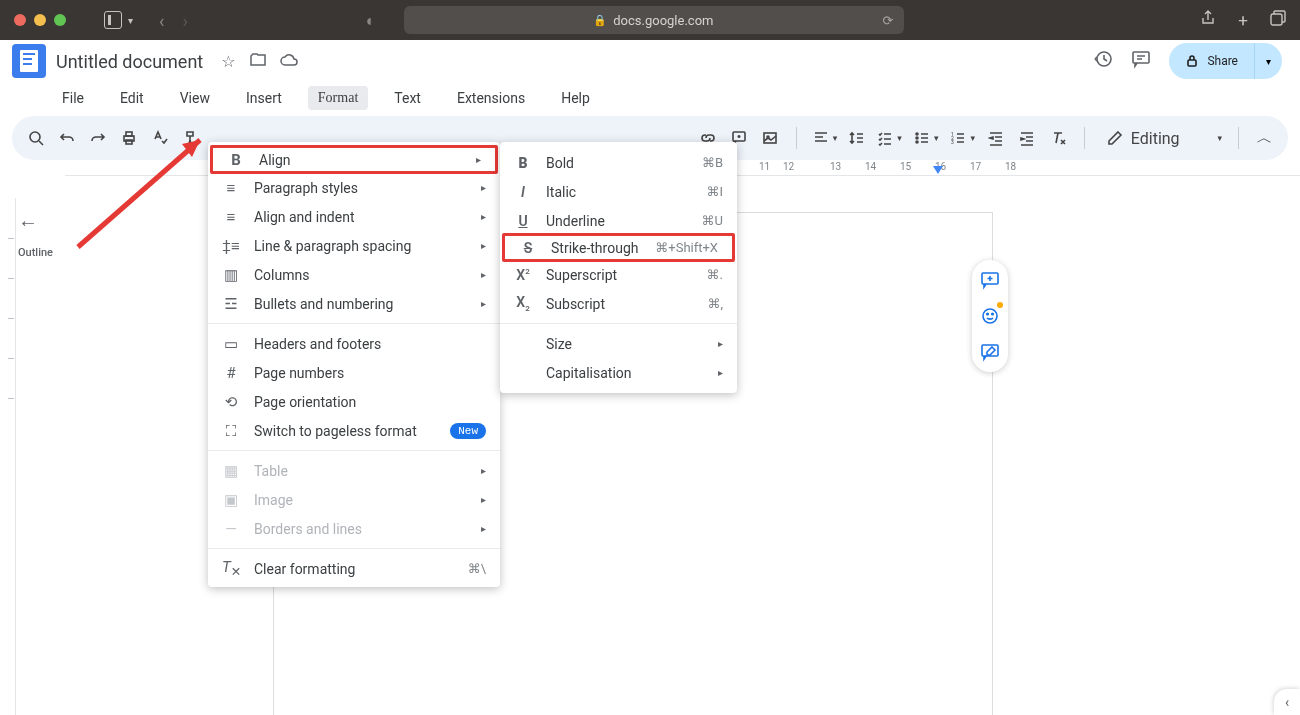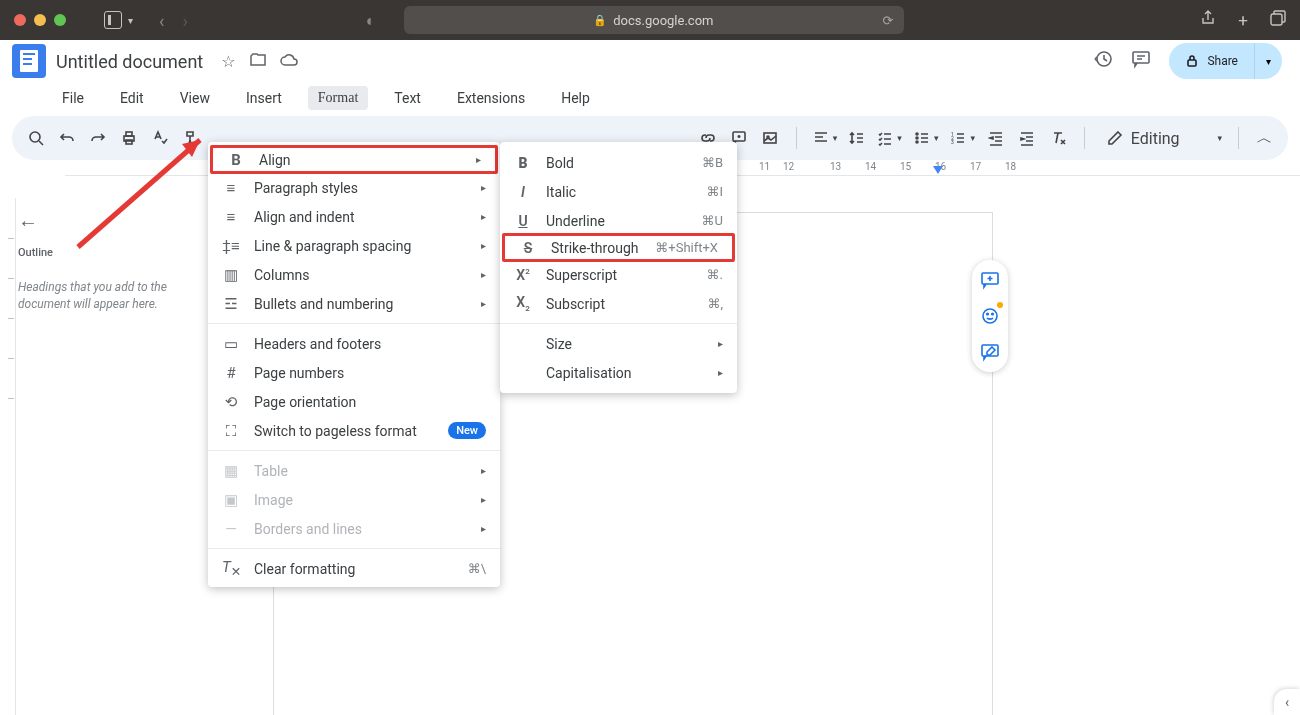--- a/index.html
+++ b/index.html
@@ -73,21 +73,21 @@
 
 .format-menu { position:absolute; left:208px; top:102px; width:292px; background:#fff; border-radius:4px; box-shadow:0 2px 10px rgba(0,0,0,.25); padding:4px 0; z-index:10;}
 .fm-item { height:29px; display:flex; align-items:center; padding:0 14px; gap:14px; font-size:14px; color:#3c4043; cursor:pointer; position:relative;}
 .fm-item.highlight { background:#fff; border:3px solid #e53935; border-radius:2px; margin:-1px 2px;}
 .fm-item .icon { width:18px; text-align:center; color:#5f6368; font-size:15px;}
 .fm-item .arrow { margin-left:auto; font-size:10px; color:#5f6368;}
 .fm-item .shortcut { margin-left:auto; font-size:13px; color:#80868b;}
 .fm-item.disabled { color:#b0b3b8; }
 .fm-item.disabled .icon { color:#c4c7cc;}
 .fm-sep { height:1px; background:#e8eaed; margin:5px 0;}
-.new-badge { background:#1a73e8; color:#fff; font-size:11px; border-radius:10px; padding:2px 8px; margin-left:auto; font-weight:500;}
+.new-badge { background:#1a73e8; color:#fff; font-size:11px; border-radius:10px; padding:2px 8px; margin-left:auto; font-weight:500;font-family:Liberation Mono, monospace;}
 
 .submenu { position:absolute; left:500px; top:102px; width:237px; background:#fff; border-radius:4px; box-shadow:0 2px 10px rgba(0,0,0,.25); padding:6px 0; z-index:11;}
 .sm-item { height:29px; display:flex; align-items:center; padding:0 14px; gap:14px; font-size:14px; color:#3c4043; cursor:pointer;}
 .sm-item.highlight { border:3px solid #e53935; border-radius:2px; margin:-2px 2px;}
 .sm-item .icon { width:18px; text-align:center; color:#5f6368; font-size:14px; font-weight:600;}
 .sm-item .shortcut { margin-left:auto; font-size:13px; color:#80868b;}
 .sm-item .arrow { margin-left:auto; font-size:10px; color:#5f6368;}
 
 
 .red-arrow { position:absolute; left:70px; top:92px; width:150px; height:120px; z-index:20; pointer-events:none;}
@@ -334,21 +334,20 @@
     <div class="ruler-tick-v" style="top:40px"></div>
     <div class="ruler-tick-v" style="top:80px"></div>
     <div class="ruler-tick-v" style="top:120px"></div>
     <div class="ruler-tick-v" style="top:160px"></div>
     <div class="ruler-tick-v" style="top:200px"></div>
   </div>
 
   <div class="outline">
     <span class="outline-back">←</span>
     <div class="outline-title">Outline</div>
-    <div class="outline-hint">Headings that you add to the document will appear here.</div>
   </div>
 
   <div class="page"></div>
 
   <div class="side-buttons">
     <div class="side-btn">
       <svg width="20" height="20" viewBox="0 0 20 20" fill="none" stroke="#1a73e8" stroke-width="1.6">
           <rect x="2" y="3" width="16" height="11" rx="1"></rect>
           <path d="M6 14l-2 3v-3M10 6v5M7.5 8.5h5"></path>
         </svg>

